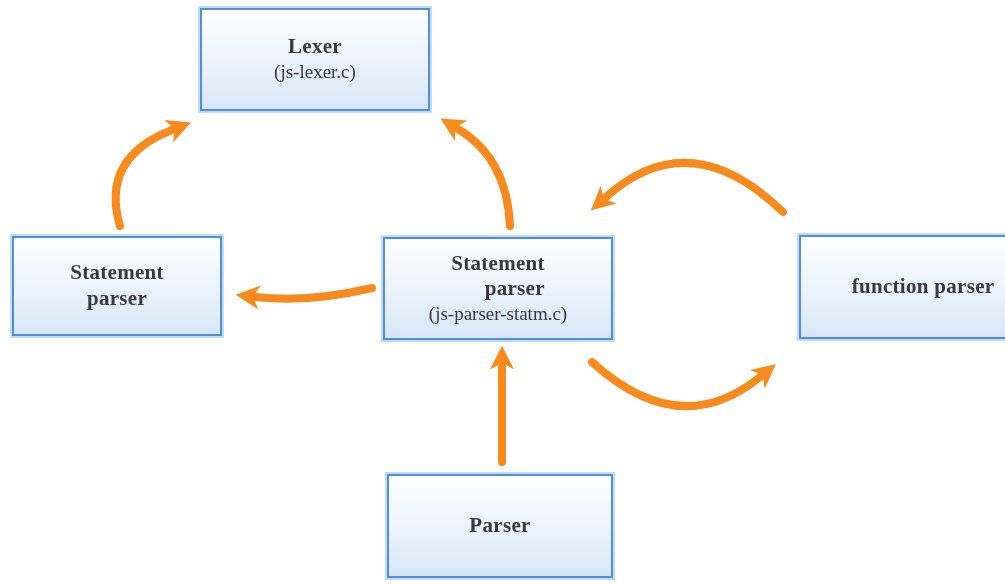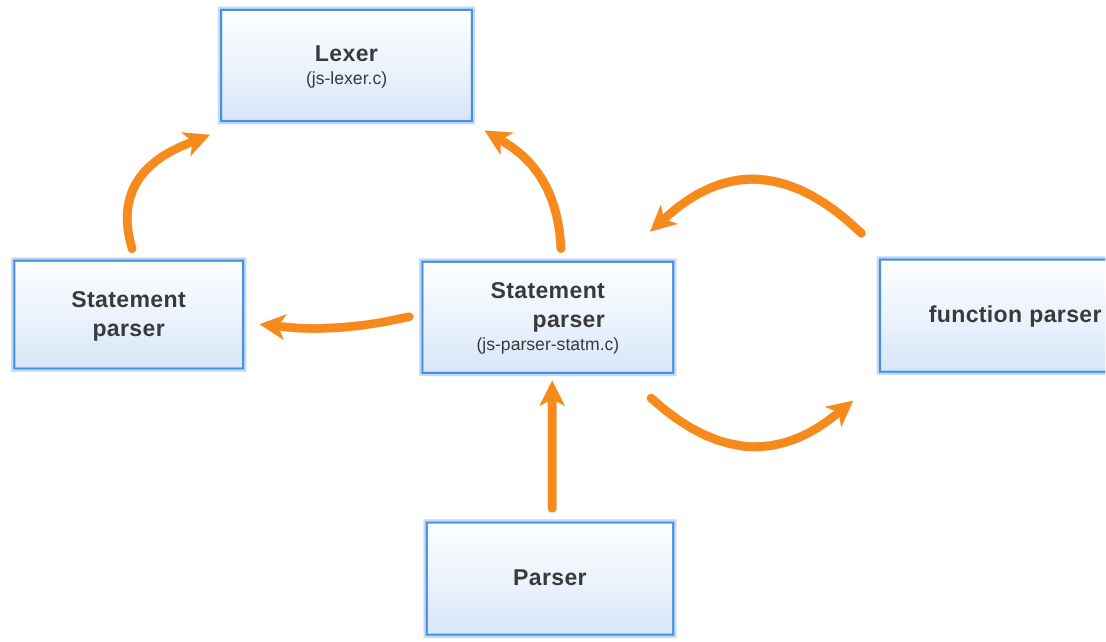--- a/index.html
+++ b/index.html
@@ -10,21 +10,21 @@
     --node-fill-mid: #EAF2FC;
     --node-fill-bottom: #D7E6F8;
     --text: #3A3A3A;
   }
   html, body { margin: 0; padding: 0; background: #ffffff; }
   .canvas {
     position: relative;
     width: 1005px;
     height: 584px;
     background: #ffffff;
-    font-family: Liberation Sans, sans-serif;
+    font-family: Liberation Serif, serif;
     overflow: hidden;
   }
   .edges-layer {
     position: absolute;
     left: 0; top: 0;
     width: 1005px; height: 584px;
   }
   .edge {
     fill: none;
     stroke: var(--arrow);
@@ -46,21 +46,21 @@
     color: var(--text);
   }
   .node-title {
     font-size: 21px;
     font-weight: bold;
     line-height: 1.22;
     white-space: pre-line;
     letter-spacing: 0.3px;
   }
   .node-subtitle {
-    font-size: 16px;
+    font-size: 19px;
     font-weight: normal;
     line-height: 1.3;
     white-space: nowrap;
   }
   .node-lexer      { left: 200px; top: 8px;   width: 230px; height: 103px; }
   .node-expression { left: 12px;  top: 236px; width: 210px; height: 100px; }
   .node-statement  { left: 383px; top: 237px; width: 230px; height: 103px; text-align: right; }
   .node-function   { left: 755px; top: 235px; width: 248px; height: 104px; margin-left: 44px; }
   .node-parser     { left: 387px; top: 474px; width: 226px; height: 104px; }
 </style>

